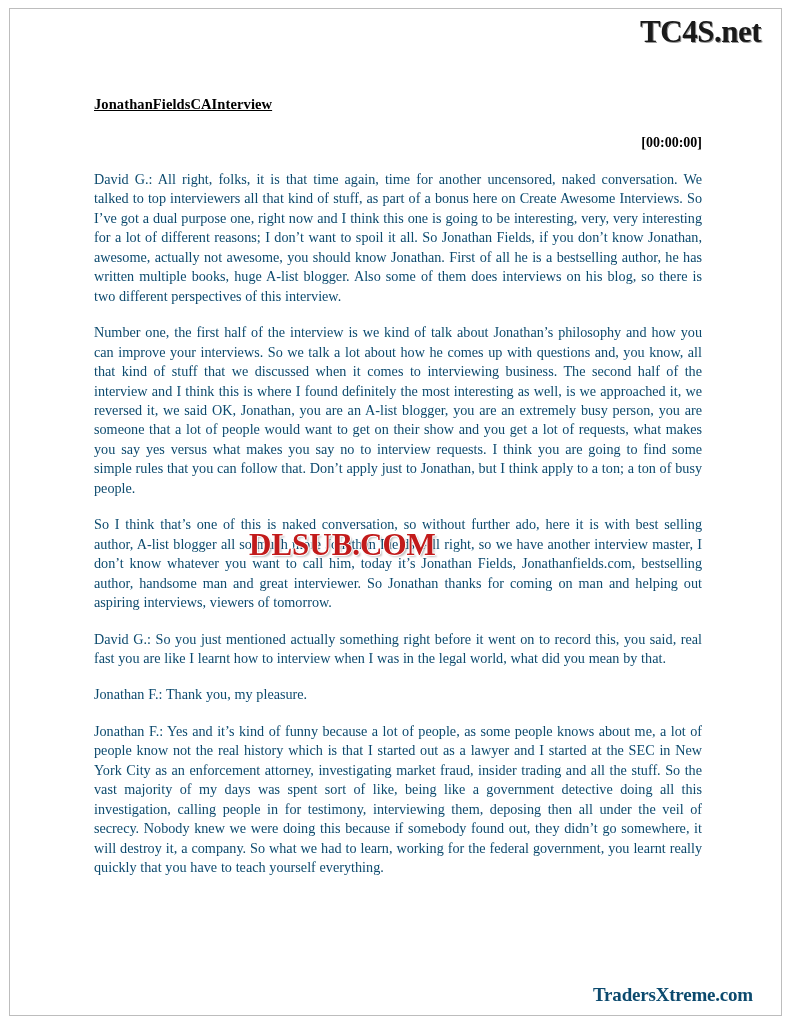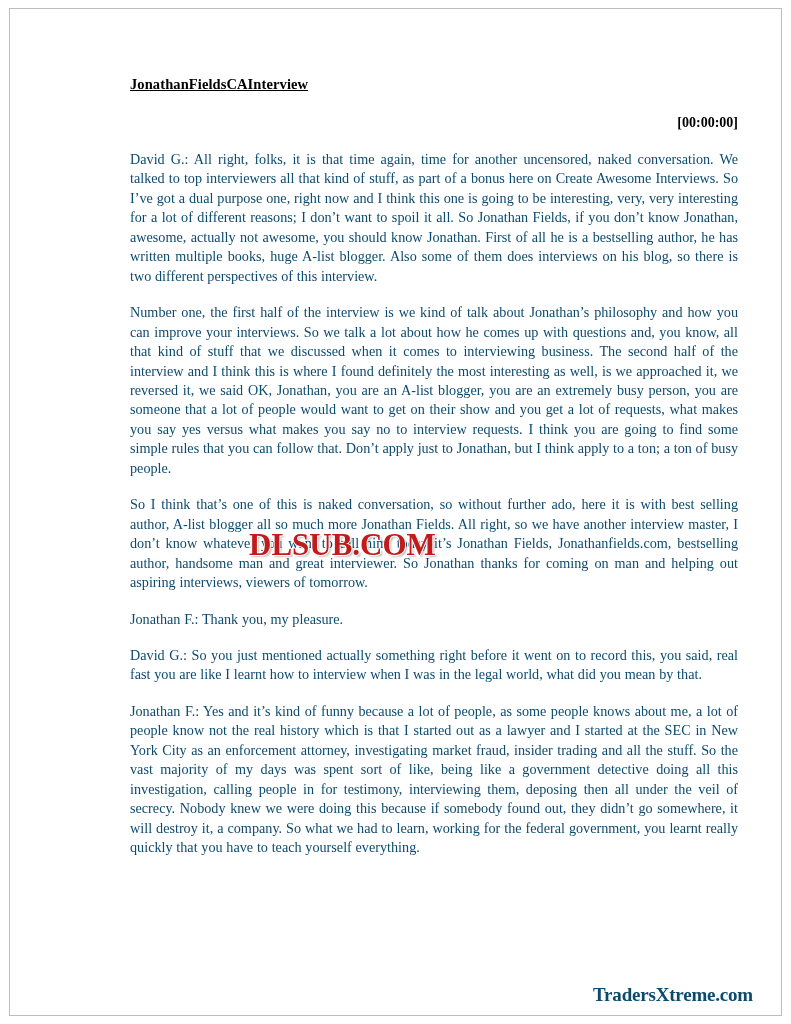--- a/index.html
+++ b/index.html
@@ -62,23 +62,22 @@
        1px 0 0 #ffffff, -1px 0 0 #ffffff, 0 1px 0 #ffffff, 0 -1px 0 #ffffff,
        2px 2px 2px rgba(0,0,0,0.25);
     padding: 1px 6px;
     border: 0;
     white-space: nowrap;
     margin-top: 34px;
   }
   .content {
     position: absolute;
     left: 94px;
-    top: 76px;
+    top: 96px;
     width: 608px;
-    margin-left: 36px;
   }
   .doc-title {
     font-size: 14.5px;
     font-weight: bold;
     text-decoration: underline;
     margin: 0 0 22px 0;
     letter-spacing: 0.1px;
   }
   .timecode {
     font-size: 14px;
@@ -95,28 +94,29 @@
     word-spacing: 0.2px;
   }
   p.para:last-child { margin-bottom: 0; }
 </style>
 </head>
 <body>
 
 <div class="page">
   <div class="page-border"></div>
 
+  <div class="watermark-top">TC4S.net</div>
 
   <div class="content">
     <div class="doc-title">JonathanFieldsCAInterview</div>
     <div class="timecode">[00:00:00]</div>
 
     <p class="para">David G.: All right, folks, it is that time again, time for another uncensored, naked conversation. We talked to top interviewers all that kind of stuff, as part of a bonus here on Create Awesome Interviews. So I’ve got a dual purpose one, right now and I think this one is going to be interesting, very, very interesting for a lot of different reasons; I don’t want to spoil it all. So Jonathan Fields, if you don’t know Jonathan, awesome, actually not awesome, you should know Jonathan. First of all he is a bestselling author, he has written multiple books, huge A-list blogger. Also some of them does interviews on his blog, so there is two different perspectives of this interview.</p>
     <p class="para">Number one, the first half of the interview is we kind of talk about Jonathan’s philosophy and how you can improve your interviews. So we talk a lot about how he comes up with questions and, you know, all that kind of stuff that we discussed when it comes to interviewing business. The second half of the interview and I think this is where I found definitely the most interesting as well, is we approached it, we reversed it, we said OK, Jonathan, you are an A-list blogger, you are an extremely busy person, you are someone that a lot of people would want to get on their show and you get a lot of requests, what makes you say yes versus what makes you say no to interview requests. I think you are going to find some simple rules that you can follow that. Don’t apply just to Jonathan, but I think apply to a ton; a ton of busy people.</p>
     <p class="para">So I think that’s one of this is naked conversation, so without further ado, here it is with best selling author, A-list blogger all so much more Jonathan Fields. All right, so we have another interview master, I don’t know whatever you want to call him, today it’s Jonathan Fields, Jonathanfields.com, bestselling author, handsome man and great interviewer. So Jonathan thanks for coming on man and helping out aspiring interviews, viewers of tomorrow.</p>
+    <p class="para">David G.: So you just mentioned actually something right before it went on to record this, you said, real fast you are like I learnt how to interview when I was in the legal world, what did you mean by that.</p>
     <p class="para">Jonathan F.: Thank you, my pleasure.</p>
-    <p class="para">David G.: So you just mentioned actually something right before it went on to record this, you said, real fast you are like I learnt how to interview when I was in the legal world, what did you mean by that.</p>
     <p class="para">Jonathan F.: Yes and it’s kind of funny because a lot of people, as some people knows about me, a lot of people know not the real history which is that I started out as a lawyer and I started at the SEC in New York City as an enforcement attorney, investigating market fraud, insider trading and all the stuff. So the vast majority of my days was spent sort of like, being like a government detective doing all this investigation, calling people in for testimony, interviewing them, deposing then all under the veil of secrecy. Nobody knew we were doing this because if somebody found out, they didn’t go somewhere, it will destroy it, a company. So what we had to learn, working for the federal government, you learnt really quickly that you have to teach yourself everything.</p>
   </div>
 
   <div class="watermark-center">DLSUB.COM</div>
   <div class="watermark-bottom">TradersXtreme.com</div>
 </div>
 
 </body></html>

